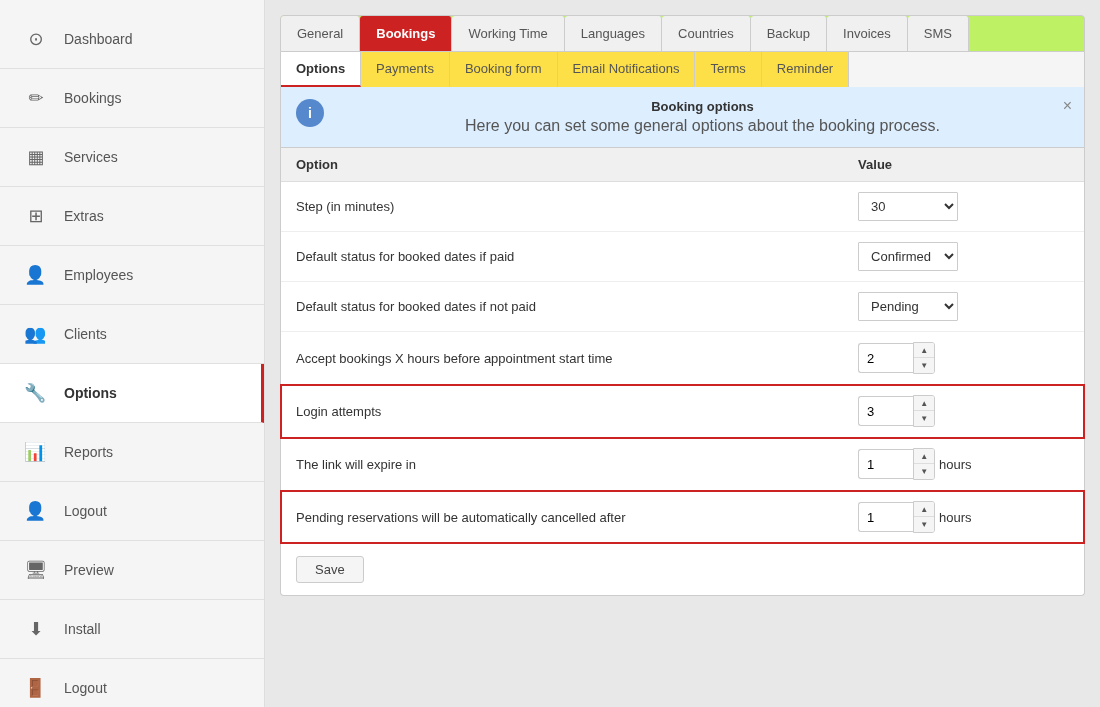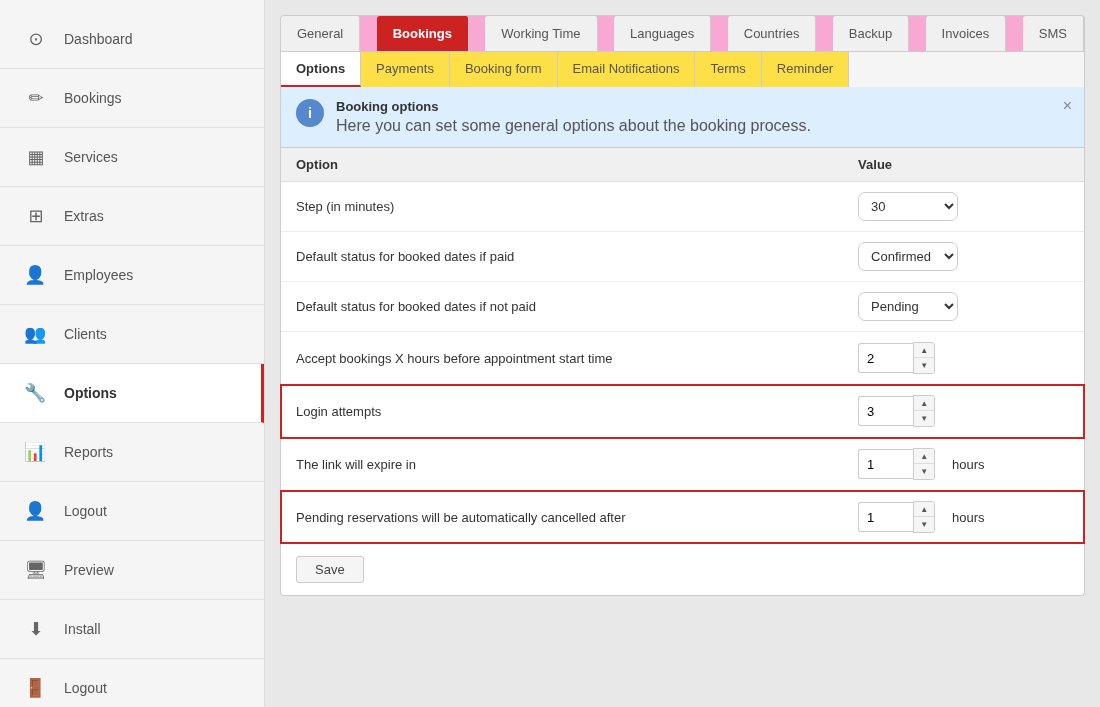--- a/index.html
+++ b/index.html
@@ -12,64 +12,64 @@
     .sidebar { width: 265px; min-width: 265px; background: #f5f5f5; border-right: 1px solid #ddd; padding: 10px 0; }
     .sidebar-item { display: flex; align-items: center; padding: 13px 20px; cursor: pointer; border-bottom: 1px solid #e0e0e0; color: #555; text-decoration: none; }
     .sidebar-item.active { background: #fff; font-weight: bold; color: #333; border-right: 3px solid #cc2222; }
     .sidebar-icon { width: 32px; height: 32px; margin-right: 12px; display: flex; align-items: center; justify-content: center; font-size: 18px; color: #666; flex-shrink: 0; }
     .sidebar-label { font-size: 14px; }
 
     
     .main-content { flex: 1; padding: 15px; background: #e8e8e8; overflow-y: auto; }
 
     
-    .tab-bar { display: flex; background: #f9a8d4; border: 1px solid #ccc; border-radius: 4px 4px 0 0; margin-bottom: 0; justify-content: space-between; }
+    .tab-bar { display: flex; background: #bef264; border: 1px solid #ccc; border-radius: 4px 4px 0 0; margin-bottom: 0; }
     .tab-item { padding: 10px 16px; cursor: pointer; font-size: 13px; color: #555; border-right: 1px solid #ccc; background: #f0f0f0; border-radius: 3px 3px 0 0; }
     .tab-item.active { background: #cc2222; color: #fff; font-weight: bold; }
 
     
     .sub-tab-bar { display: flex; background: #f5f5f5; border: 1px solid #ccc; border-top: none; border-bottom: none; }
     .sub-tab-item { padding: 9px 15px; cursor: pointer; font-size: 13px; color: #555; border-right: 1px solid #ccc; background: #fde047; }
     .sub-tab-item.active { background: #fff; border-bottom: 2px solid #cc2222; color: #333; font-weight: bold; }
 
     
     .content-box { background: #fff; border: 1px solid #ccc; border-top: none; padding: 0; border-radius: 0 0 4px 4px; }
 
     
     .info-box { background: #ddeeff; border-bottom: 1px solid #ccc; padding: 12px 15px; display: flex; align-items: flex-start; position: relative; }
     .info-icon { width: 28px; height: 28px; background: #5588cc; border-radius: 50%; color: #fff; display: flex; align-items: center; justify-content: center; font-weight: bold; font-size: 14px; margin-right: 12px; flex-shrink: 0; }
-    .info-text-block { flex: 1; }
+    .info-text-block { flex: 1; text-align: center; }
     .info-title { font-weight: bold; font-size: 13px; margin-bottom: 3px; }
     .info-subtitle { font-size: 16px; color: #555; }
     .info-close { position: absolute; right: 12px; top: 10px; cursor: pointer; color: #888; font-size: 16px; }
 
     
     .options-table { width: 100%; border-collapse: collapse; }
     .options-table thead th { background: #f0f0f0; padding: 9px 15px; text-align: left; font-weight: bold; font-size: 13px; border-bottom: 1px solid #ddd; }
     .options-table tbody tr { border-bottom: 1px solid #eee; }
     .options-table tbody tr:last-child { border-bottom: none; }
     .options-table tbody td { padding: 10px 15px; font-size: 13px; vertical-align: middle; }
     .options-table tbody td:first-child { width: 70%; }
     .options-table tbody td:last-child { width: 30%; }
 
     
     .row-highlighted { outline: 2px solid #cc2222; outline-offset: -1px; }
 
     
-    .select-control { padding: 5px 8px; border: 1px solid #ccc; border-radius: 7px; background: #fff; font-size: 13px; color: #333; min-width: 100px; }
+    .select-control { padding: 5px 8px; border: 1px solid #ccc; border-radius: 1px; background: #fff; font-size: 13px; color: #333; min-width: 100px; }
 
     
     .spinner-wrap { display: flex; align-items: center; }
     .spinner-input { width: 55px; border: 1px solid #ccc; border-right: none; padding: 4px 8px; font-size: 13px; border-radius: 3px 0 0 3px; height: 30px; }
     .spinner-buttons { display: flex; flex-direction: column; border: 1px solid #ccc; border-radius: 0 3px 3px 0; overflow: hidden; }
     .spinner-btn { width: 20px; height: 15px; background: #f5f5f5; border: none; cursor: pointer; display: flex; align-items: center; justify-content: center; font-size: 8px; color: #555; padding: 0; border-bottom: 1px solid #ddd; }
     .spinner-btn:last-child { border-bottom: none; }
 
     
-    .hours-label { margin-left: 17px; font-size: 13px; color: #333; }
+    .hours-label { margin-left: 4px; font-size: 13px; color: #333; }
 
     
     .save-wrap { padding: 12px 15px; border-top: 1px solid #eee; }
     .save-btn { padding: 5px 18px; background: #f5f5f5; border: 1px solid #ccc; border-radius: 3px; cursor: pointer; font-size: 13px; color: #444; }
   </style>
 </head>
 <body>
 
 <div class="app-container">
 

